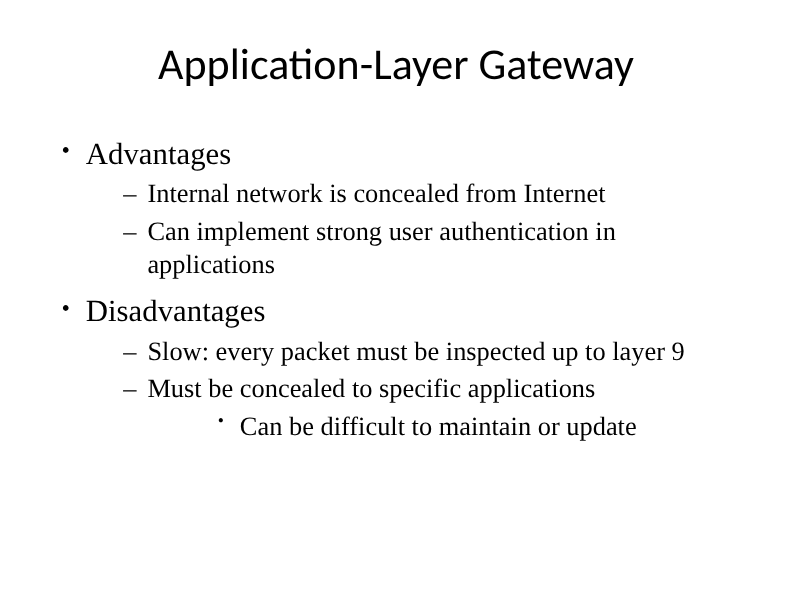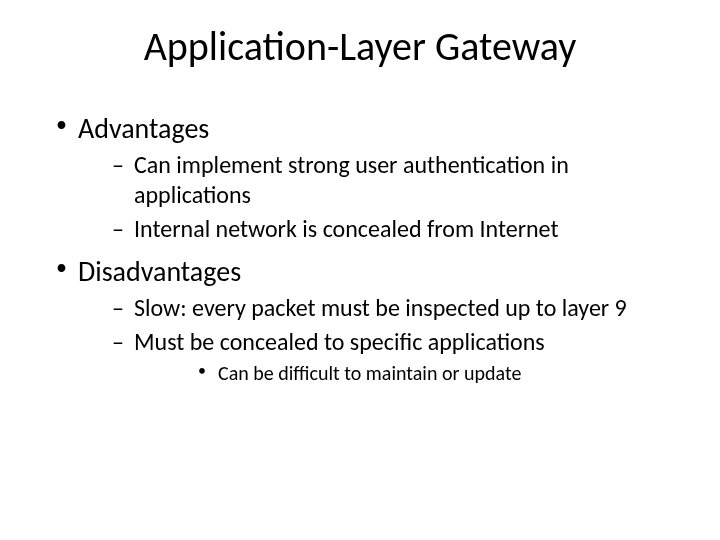--- a/index.html
+++ b/index.html
@@ -8,33 +8,34 @@
     width: 720px;
     height: 540px;
     background: #fff;
     font-family: Calibri, "Segoe UI", Arial, sans-serif;
     color: #000;
   }
   .slide {
     box-sizing: border-box;
     width: 720px;
     height: 510px;
-    padding: 12px 50px 20px 50px;
+    padding: 24px 50px 20px 50px;
   }
   .title {
     text-align: center;
     font-size: 40px;
     font-weight: 400;
     margin: 10px 0 40px 0;
     letter-spacing: 0px;
   }
   ul.level1 {
     list-style: none;
     padding: 0;
     margin: 0;
+    font-family: Liberation Serif, serif;
   }
   ul.level1 > li {
     font-size: 28px;
     margin: 0 0 6px 0;
     padding-left: 28px;
     position: relative;
     line-height: 1.25;
   }
   ul.level1 > li::before {
     content: "•";
@@ -60,21 +61,21 @@
     position: absolute;
     left: 34px;
     top: 0;
   }
   ul.level3 {
     list-style: none;
     padding: 0;
     margin: 4px 0 0 0;
   }
   ul.level3 > li {
-    font-size: 20px;
+    font-size: 24px;
     margin: 0 0 4px 0;
     padding-left: 84px;
     position: relative;
     line-height: 1.25;
   }
   ul.level3 > li::before {
     content: "•";
     position: absolute;
     left: 64px;
     top: 0;
@@ -85,22 +86,22 @@
 <body>
 
 <div class="slide">
   <div class="title">Application-Layer Gateway</div>
 
   <ul class="level1">
 
     <li>
       <span>Advantages</span>
       <ul class="level2">
+        <li>Internal network is concealed from Internet</li>
         <li>Can implement strong user authentication in applications</li>
-        <li>Internal network is concealed from Internet</li>
       </ul>
     </li>
 
     <li>
       <span>Disadvantages</span>
       <ul class="level2">
         <li>Slow: every packet must be inspected up to layer 9</li>
         <li>
           <span>Must be concealed to specific applications</span>
           <ul class="level3">

